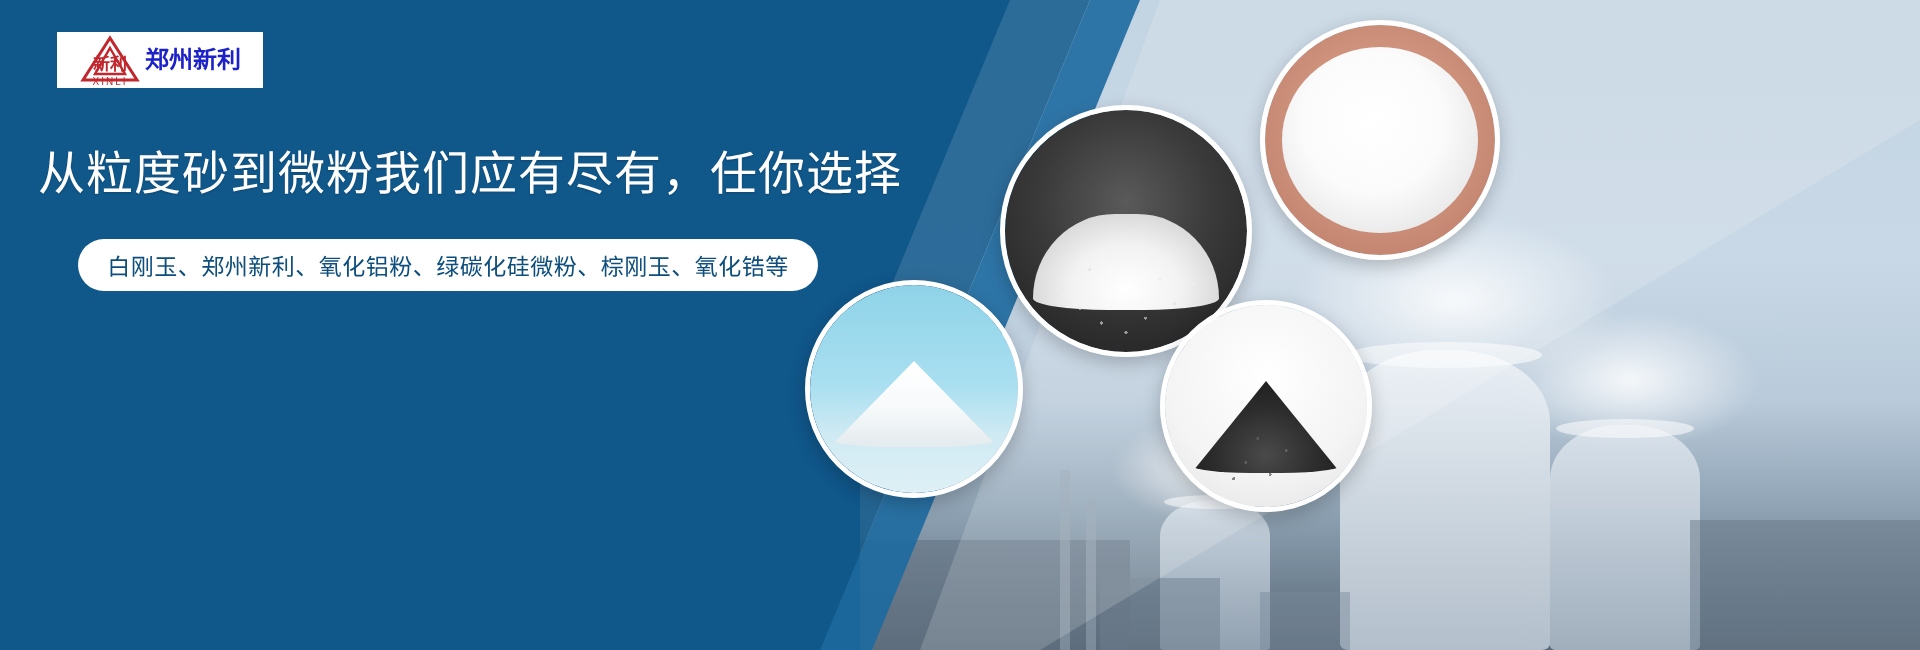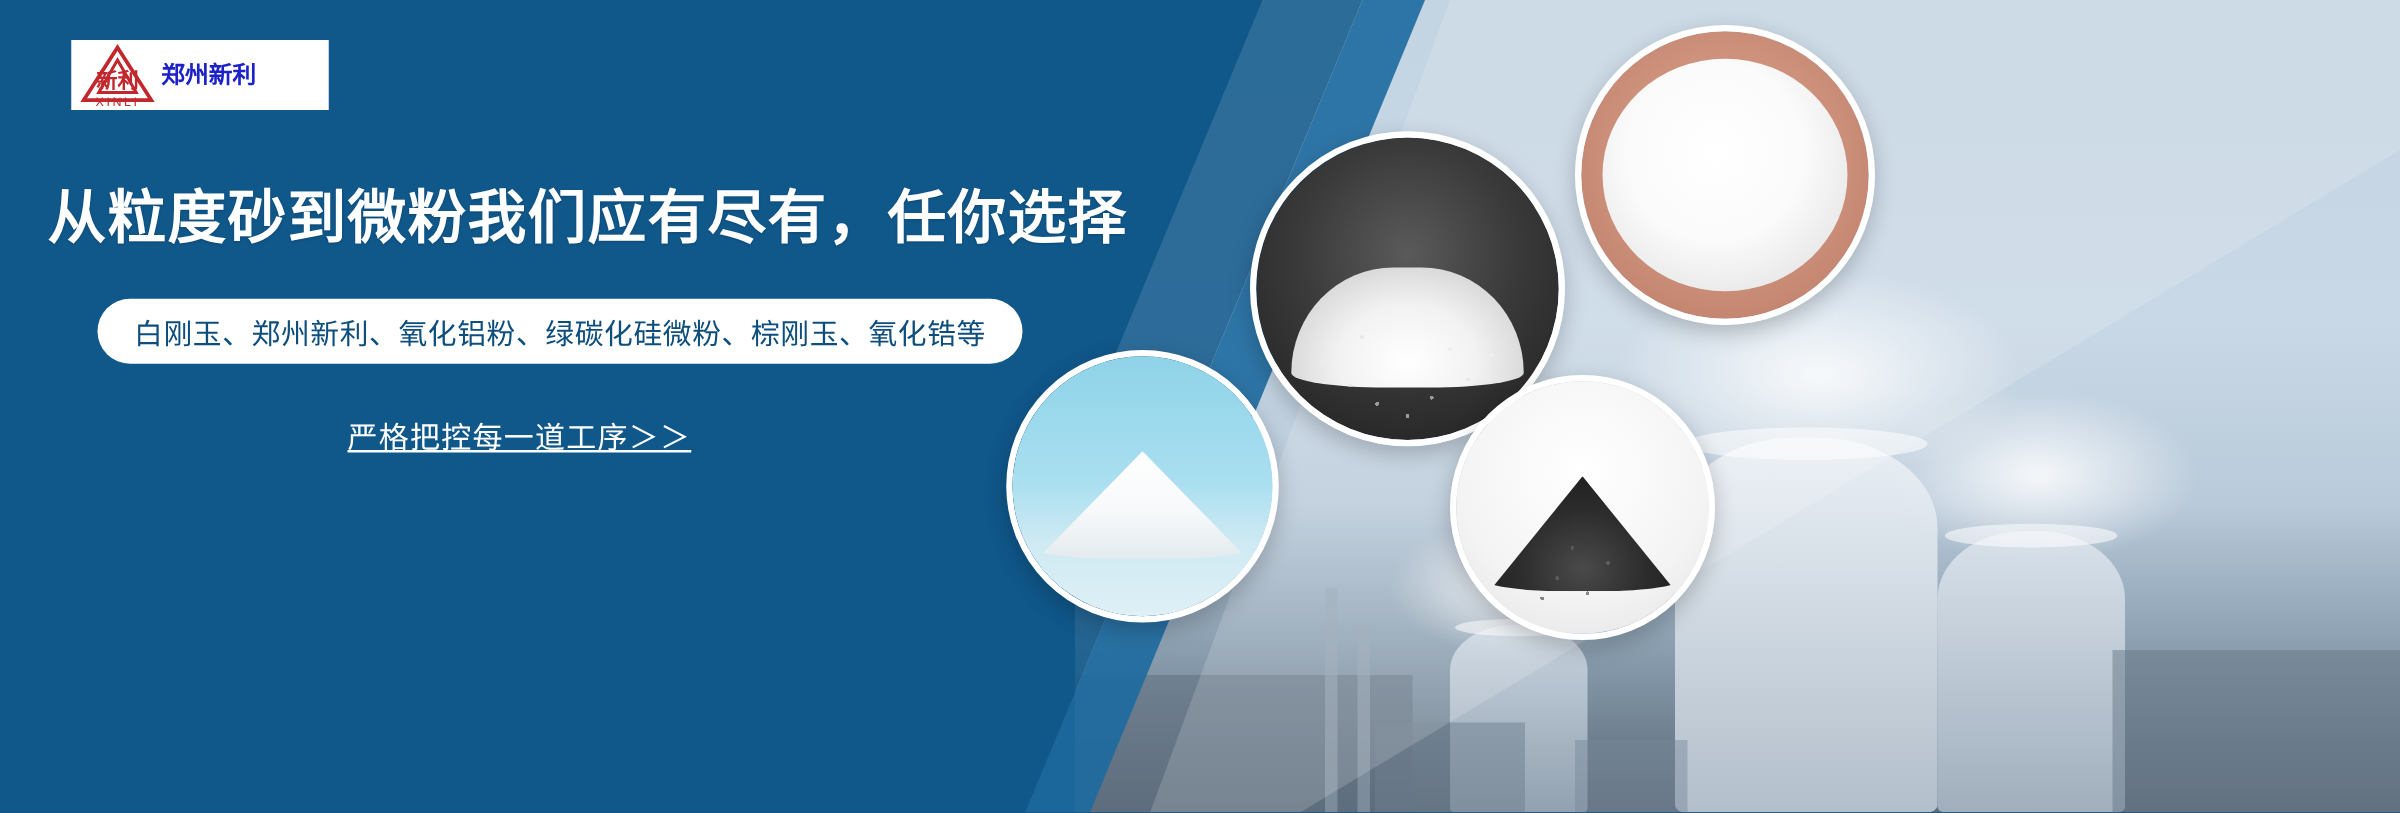--- a/index.html
+++ b/index.html
@@ -118,49 +118,49 @@
   
   .logo-box {
     position: absolute;
     left: 57px;
     top: 32px;
     width: 206px;
     height: 56px;
     background: #ffffff;
     display: flex;
     align-items: center;
-    padding-left: 6px;
+    padding-left: 22px;
     box-sizing: border-box;
   }
   .logo-mark {
     position: relative;
     width: 62px;
     height: 52px;
     flex: 0 0 62px;
   }
   .logo-mark svg { display: block; }
   .logo-word {
     color: #1d22c8;
-    font-size: 19px;
+    font-size: 24px;
     font-weight: 700;
     letter-spacing: 0px;
     margin-left: 4px;
     line-height: 1;
     white-space: nowrap;
     font-family: "Liberation Sans", "DejaVu Sans", sans-serif;
   }
 
   
   .headline {
     position: absolute;
     left: 38px;
     top: 146px;
     color: #ffffff;
     font-size: 47px;
-    font-weight: 700;
+    font-weight: 400;
     letter-spacing: 1px;
     white-space: nowrap;
     line-height: 1.18;
     text-shadow: 0 1px 2px rgba(0,0,0,.18);
   }
 
   
   .pill {
     position: absolute;
     left: 78px;
@@ -344,21 +344,20 @@
     </div>
     <div class="logo-word">郑州新利</div>
   </div>
 
   <div class="headline">从粒度砂到微粉我们应有尽有，任你选择</div>
 
   <div class="pill">
     <span class="pill-text">白刚玉、郑州新利、氧化铝粉、绿碳化硅微粉、棕刚玉、氧化锆等</span>
   </div>
 
-  <a class="cta" href="#">严格把控每一道工序＞＞</a>
 
   <div class="circle c1">
     <div class="inner"></div>
     <div class="pile"></div>
     <div class="speckles"></div>
   </div>
 
   <div class="circle c2">
     <div class="inner"></div>
     <div class="pile"></div>

